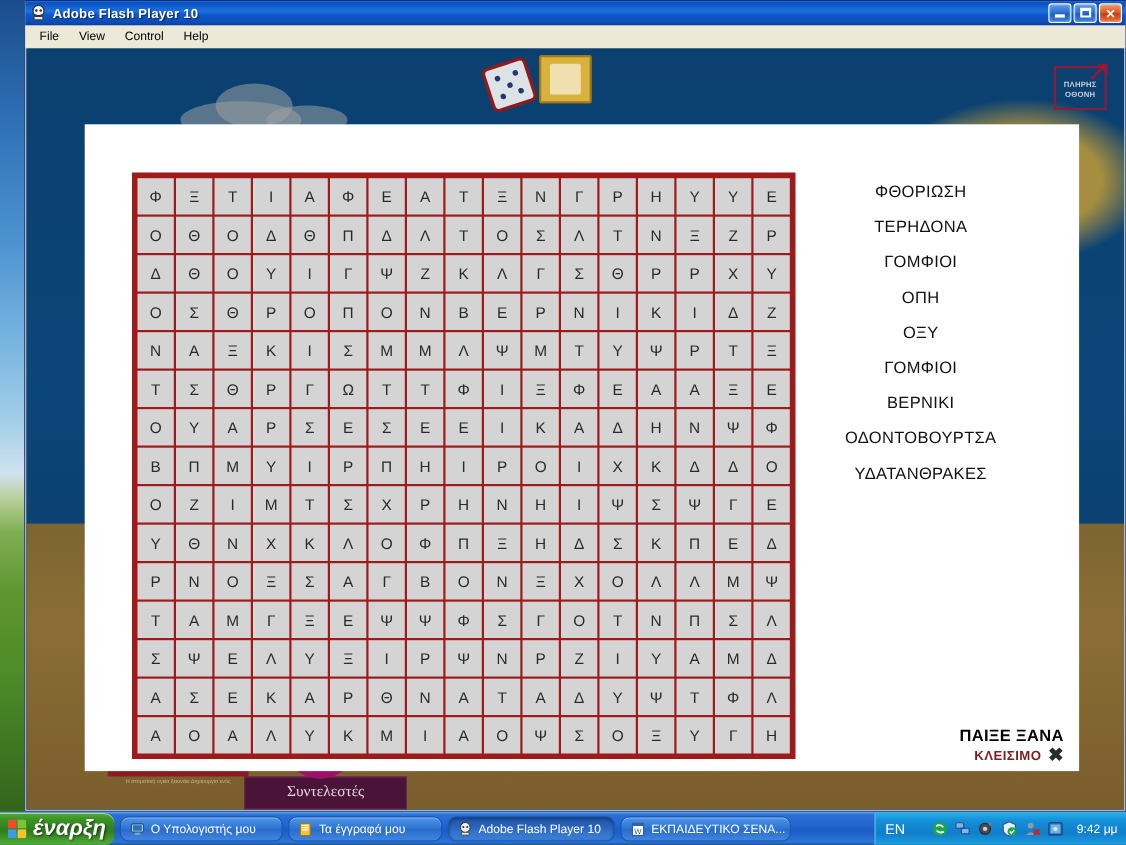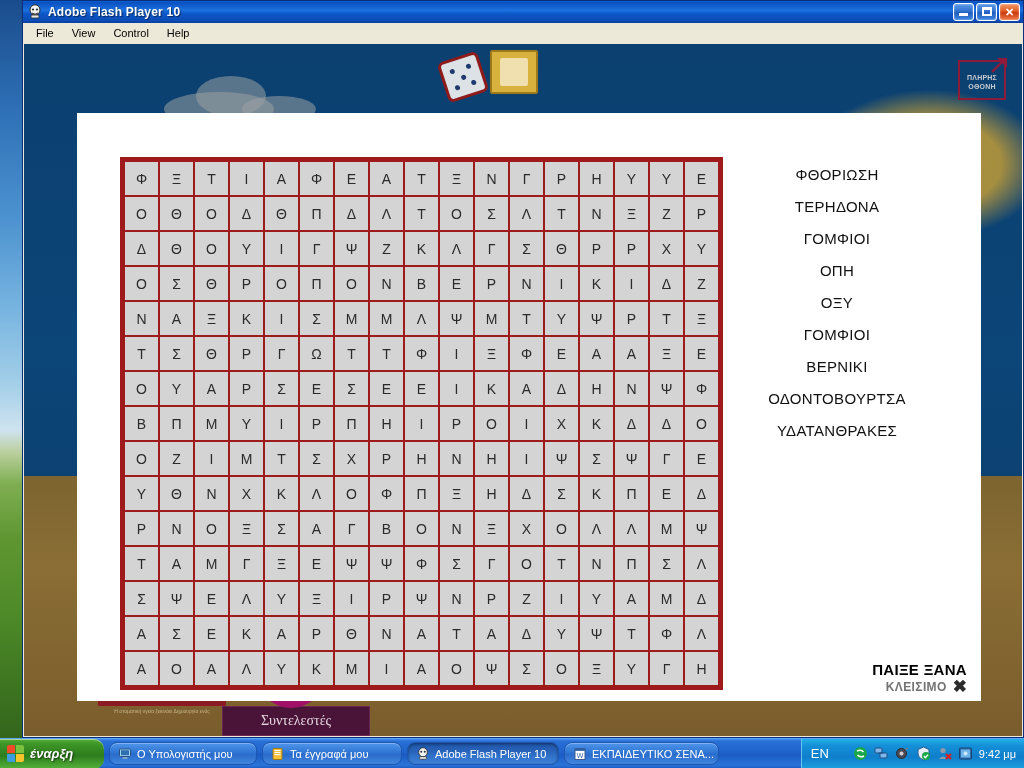--- a/index.html
+++ b/index.html
@@ -169,21 +169,21 @@
   }
   #replay {
     position: absolute; left: 630px; top: 548px; width: 260px;
     text-align: right; font-size: 15px; font-weight: bold; color: #000;
     letter-spacing: .3px;
   }
   #close-row {
     position: absolute; right: 14px; bottom: 6px;
     display: flex; align-items: center; gap: 6px;
   }
-  #close-row .lbl { font-size: 12px; font-weight: bold; color: #737373; letter-spacing: .4px; padding-left: 20px; }
+  #close-row .lbl { font-size: 12px; font-weight: bold; color: #7f1d1d; letter-spacing: .4px; padding-left: 20px; }
   #close-row .xs { font-size: 17px; font-weight: bold; color: #2b2b2b; line-height: 1; }
 
   
   #taskbar {
     position: absolute; left: 0; bottom: 0; width: 1024px; height: 30px;
     background: linear-gradient(180deg,#3f8bf0 0%, #2a6fd6 8%, #2166ce 38%,
                 #1b5cc4 55%, #2a74d8 90%, #1d5ec6 100%);
     border-top: 1px solid #5ba4f5;
     display: flex; align-items: center;
   }
@@ -193,21 +193,21 @@
     border-radius: 0 10px 10px 0;
     display: flex; align-items: center; padding-left: 7px; gap: 6px;
     box-shadow: inset 0 1px 0 rgba(255,255,255,.5);
   }
   #start .flag {
     width: 17px; height: 17px; border-radius: 2px; position: relative; flex: none;
     overflow: hidden;
   }
   #start .flag span { position: absolute; width: 8px; height: 8px; }
   #start .txt {
-    color: #fff; font-size: 13px; font-style: italic; font-weight: bold;
+    color: #fff; font-size: 20px; font-style: italic; font-weight: bold;
     text-shadow: 1px 1px 2px rgba(0,0,0,.6);
     font-family: "Liberation Sans", sans-serif;
   }
   .tbtn {
     height: 23px; margin-left: 5px; border-radius: 8px;
     display: flex; align-items: center; gap: 5px; padding: 0 8px;
     color: #fff; font-size: 11px;
     background: linear-gradient(180deg,#4f95ea 0%,#2f76d4 45%,#2a6ccb 55%,#4086e0 100%);
     border: 1px solid #1d56b0;
     box-shadow: inset 0 1px 0 rgba(255,255,255,.3);
@@ -218,21 +218,21 @@
     box-shadow: inset 0 1px 3px rgba(0,0,0,.45);
   }
   .tb-icon { width: 14px; height: 14px; flex: none; position: relative; }
   #tray {
     margin-left: auto; height: 30px; display: flex; align-items: center;
     background: linear-gradient(180deg,#22b0e8 0%,#1590d8 22%,#0f7ecb 60%,#1fa0e0 100%);
     border-left: 1px solid #5ec8f2; padding: 0 8px 0 9px; gap: 6px;
   }
   #lang { color: #fff; font-size: 13px; margin-right: 18px; }
   .tray-ico { width: 15px; height: 15px; position: relative; }
-  #clock { color: #fff; font-size: 11px; margin-left: 0; }
+  #clock { color: #fff; font-size: 11px; margin-left: 6px; }
 </style>
 </head>
 <body>
 
 <div id="desktop">
   <div class="desk-icon" style="top:28px"><span>Τα ε</span></div>
   <div class="desk-icon" style="top:122px"><span>Ο Υ</span></div>
   <div class="desk-icon" style="top:202px"><span>Θέ</span></div>
   <div class="desk-icon" style="top:297px"><span>Αν</span></div>
   <div class="desk-icon" style="top:531px"><span>Goo</span></div>

